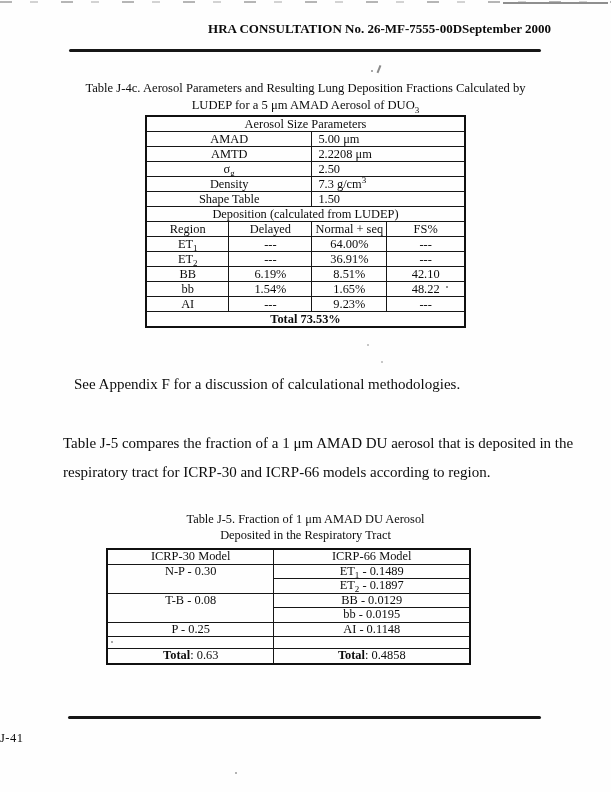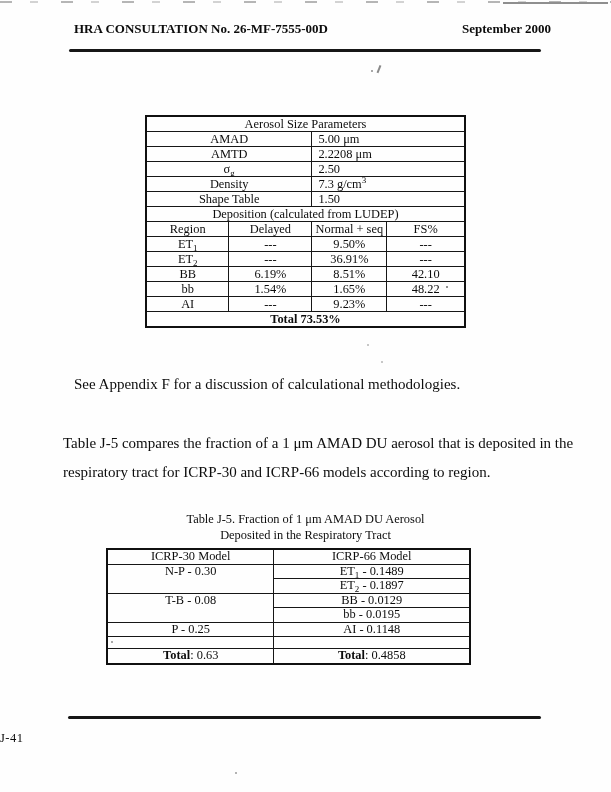--- a/index.html
+++ b/index.html
@@ -16,21 +16,21 @@
   .speck { position:absolute; background:#8d8d8d; width:2px; height:2px; border-radius:1px; }
   .speck.a { top:70px; left:371px; }
   .speck.b { top:641px; left:111px; }
   .speck.c { top:772px; left:235px; background:#9a9a9a; }
   .speck.d { top:344px; left:367px; background:#b5b5b5; }
   .speck.e { top:361px; left:381px; background:#b5b5b5; }
   .speck.f { top:286px; left:446px; background:#6a6a6a; }
 
   
   .hdr { position:absolute; top:21px; left:74px; right:60px;
-    display:flex; justify-content:space-between; align-items:baseline;
+    display:flex; justify-content:flex-end; align-items:baseline;
     font-weight:bold; font-size:13px; line-height:15px; }
   .hdr-rule { position:absolute; top:49px; left:69px; width:472px; height:3px; background:#171717; border-radius:2px; }
 
   
   .caption { position:absolute; left:0; right:0; text-align:center; font-size:12.6px; line-height:16.5px; }
   .caption.j4c { top:80px; }
   .caption.j5  { top:512px; line-height:15.5px; font-size:12.4px; }
 
   
   table { border-collapse:collapse; table-layout:fixed;padding-left:32px; }
@@ -68,20 +68,24 @@
   <div class="speck d"></div>
   <div class="speck e"></div>
   <div class="speck f"></div>
 
   <div class="hdr">
     <span>HRA CONSULTATION No. 26-MF-7555-00D</span>
     <span>September 2000</span>
   </div>
   <div class="hdr-rule"></div>
 
+  <div class="caption j4c">
+    <div>Table J-4c. Aerosol Parameters and Resulting Lung Deposition Fractions Calculated by</div>
+    <div><span>LUDEP for a 5 μm AMAD Aerosol of DUO</span><sub>3</sub></div>
+  </div>
 
   <table class="tbl-j4c">
     <colgroup>
         <col style="width:26%">
         <col style="width:26%">
         <col style="width:23.5%">
         <col style="width:24.5%">
       </colgroup>
     <tbody>
       <tr>
@@ -112,21 +116,21 @@
       </tr>
       <tr>
         <td>Region</td>
         <td>Delayed</td>
         <td>Normal + seq</td>
         <td>FS%</td>
       </tr>
       <tr>
         <td><span>ET</span><sub>1</sub></td>
         <td>---</td>
-        <td>9.50%</td>
+        <td>64.00%</td>
         <td>---</td>
       </tr>
       <tr>
         <td><span>ET</span><sub>2</sub></td>
         <td>---</td>
         <td>36.91%</td>
         <td>---</td>
       </tr>
       <tr>
         <td>BB</td>

